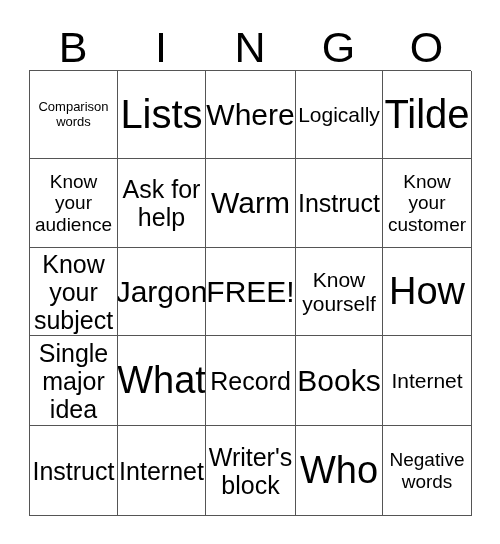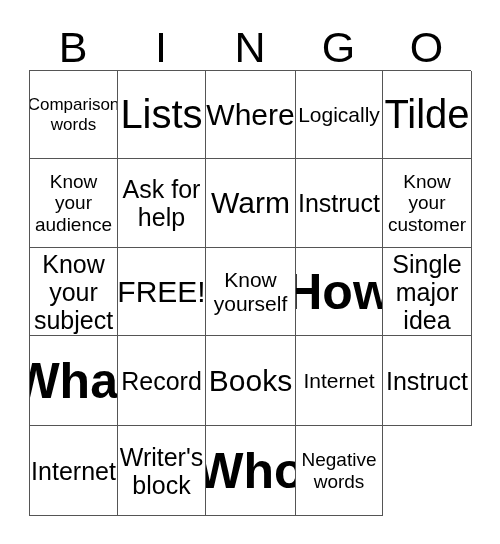--- a/index.html
+++ b/index.html
@@ -64,27 +64,27 @@
     padding: 0 1px;
   }
   .cell-text {
     display: block;
     line-height: 1.12;
     white-space: pre-line;
     font-weight: 400;
   }
 
   
-  .fs-xxl .cell-text { font-size: 50px; font-weight: bold; }
+  .fs-xxl .cell-text { font-size: 38px; }
   .fs-xl  .cell-text { font-size: 40px; }
   .fs-lg  .cell-text { font-size: 30px; }
   .fs-md  .cell-text { font-size: 25px; }
   .fs-sm  .cell-text { font-size: 21px; text-align: center; }
   .fs-xs  .cell-text { font-size: 19px; }
-  .fs-xxs .cell-text { font-size: 17px; }
+  .fs-xxs .cell-text { font-size: 13px; }
 </style>
 </head>
 <body>
 
 <div id="bingo-card">
 
   <div id="bingo-header">
     <div class="header-letter">B</div>
     <div class="header-letter">I</div>
     <div class="header-letter">N</div>
@@ -131,20 +131,23 @@
 your
 customer</span>
       </div>
 
     <div class="bingo-cell fs-md">
         <span class="cell-text">Know
 your
 subject</span>
       </div>
     <div class="bingo-cell fs-lg">
+        <span class="cell-text">Jargon</span>
+      </div>
+    <div class="bingo-cell fs-lg">
         <span class="cell-text">FREE!</span>
       </div>
     <div class="bingo-cell fs-sm">
         <span class="cell-text">Know
 yourself</span>
       </div>
     <div class="bingo-cell fs-xxl">
         <span class="cell-text">How</span>
       </div>
 

